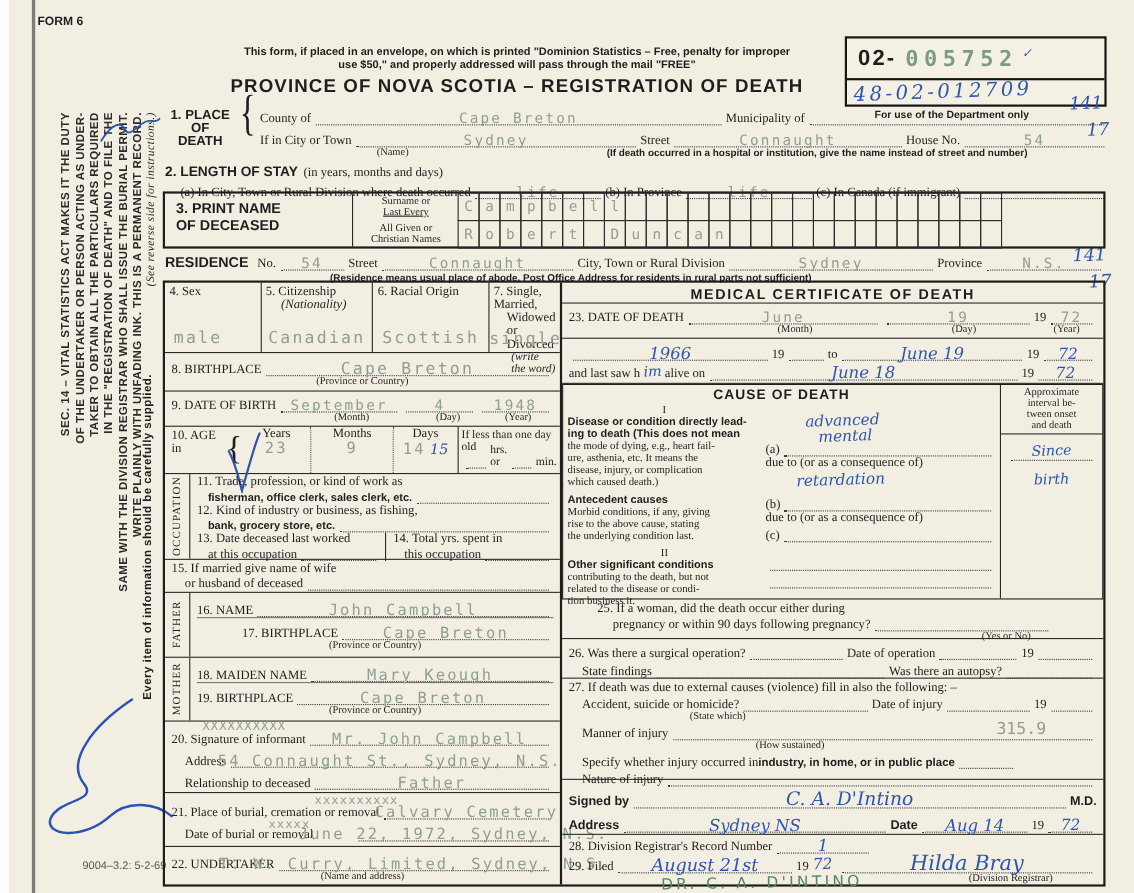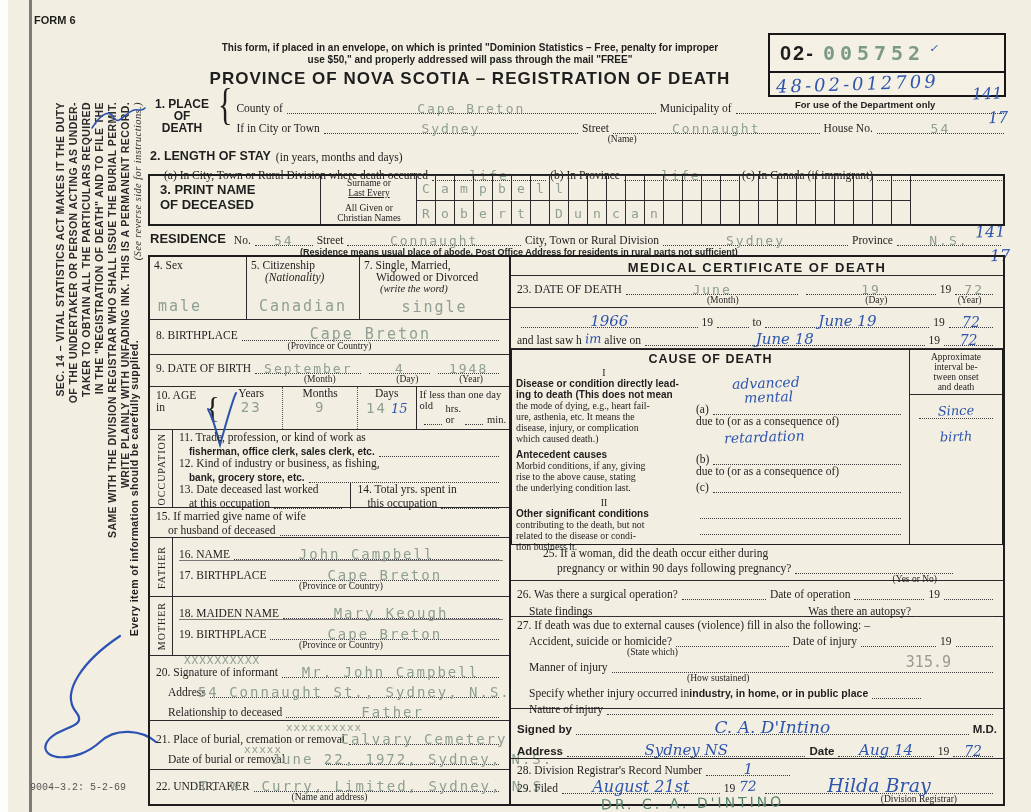--- a/index.html
+++ b/index.html
@@ -87,21 +87,21 @@
   </div>
   <div class="abs vert sans b" style="left:128px;top:340px;font-size:10.5px;letter-spacing:.4px;">Every item of information should be carefully supplied.</div>
 
   <svg class="abs" style="left:88px;top:102px;" width="60" height="34">
     <path d="M4,26 C14,10 22,8 26,16 C30,24 38,10 46,8 C50,7 54,10 57,6" stroke="#2e55ae" stroke-width="1.6" fill="none" stroke-linecap="round"></path>
   </svg>
 
   <svg class="abs" style="left:24px;top:630px;" width="140" height="140">
     <path d="M96,6 C60,30 36,62 52,82 C66,99 30,96 22,114 C16,130 52,134 76,112 C92,97 118,100 132,112" stroke="#2b52b4" stroke-width="2.2" fill="none" stroke-linecap="round"></path>
   </svg>
-  <div class="abs" style="left:30px;top:782px;font-family:Liberation Mono, monospace;font-size:10px;color:#555;">9004–3.2: 5-2-69</div>
+  <div class="abs" style="left:30px;top:782px;font-family:Liberation Sans, sans-serif;font-size:10px;color:#555;padding-left:45px;">9004–3.2: 5-2-69</div>
 
   <div class="abs" style="left:150px;top:96px;width:858px;">
     <div style="display:flex;">
       <div class="sans b" style="width:64px;font-size:12px;line-height:12px;text-align:center;padding-top:2px;">
         <span>1.</span> <span>PLACE</span>
         <div>OF</div>
         <div>DEATH</div>
       </div>
       <div class="brace" style="margin:0 4px;transform:scaleY(1.5);">{</div>
       <div style="flex:1;">
@@ -122,20 +122,21 @@
           <span class="dots" style="flex:1.3;">
               <span class="typed">Connaught</span>
             </span>
           <span>House No.</span>
           <span class="dots" style="flex:.8;">
               <span class="typed">54</span>
             </span>
         </div>
         <div style="display:flex;font-size:9.5px;">
           <span class="c" style="flex:1;">(Name)</span>
+          <span class="note-b c" style="flex:2.2;">(If death occurred in a hospital or institution, give the name instead of street and number)</span>
         </div>
       </div>
     </div>
   </div>
 
   <div class="abs" style="left:150px;top:149px;width:858px;">
     <div class="fr">
       <span class="sans b" style="font-size:12.5px;">2. LENGTH OF STAY</span>
       <span class="lbl" style="margin-left:5px;">(in years, months and days)</span>
     </div>
@@ -257,20 +258,24 @@
       <div class="row" style="height:64px;display:flex;padding:0;">
         <div style="width:88px;border-right:1px solid #2a2a2a;position:relative;padding:2px 4px;">
           <div class="lbl">4. Sex</div>
           <div class="typed" style="position:absolute;bottom:4px;left:8px;font-size:15px;">male</div>
         </div>
         <div style="width:104px;border-right:1px solid #2a2a2a;position:relative;padding:2px 4px;">
           <div class="lbl">5. Citizenship</div>
           <div class="lbl i" style="padding-left:14px;">(Nationality)</div>
           <div class="typed c" style="position:absolute;bottom:4px;left:0;right:0;font-size:15px;">Canadian</div>
         </div>
+        <div style="width:108px;border-right:1px solid #2a2a2a;position:relative;padding:2px 4px;">
+          <div class="lbl">6. Racial Origin</div>
+          <div class="typed c" style="position:absolute;bottom:4px;left:0;right:0;font-size:15px;">Scottish</div>
+        </div>
         <div style="flex:1;position:relative;padding:2px 4px;">
           <div class="lbl">7. Single, Married,</div>
           <div class="lbl" style="padding-left:12px;">Widowed or Divorced</div>
           <div class="lbl i" style="padding-left:16px;font-size:10.5px;">(write the word)</div>
           <div class="typed c" style="position:absolute;bottom:3px;left:0;right:0;font-size:15px;">single</div>
         </div>
       </div>
 
       <div class="row" style="height:36px;">
         <div class="fr lbl" style="height:19px;">
@@ -381,21 +386,21 @@
         <div class="vcell">
             <span class="vert">FATHER</span>
           </div>
         <div style="flex:1;padding:2px 6px;">
           <div class="fr lbl" style="height:20px;border-bottom:1px solid #777;">
             <span>16. NAME</span>
             <span class="dots">
                 <span class="typed" style="font-size:14px;">John Campbell</span>
               </span>
           </div>
-          <div class="fr lbl" style="height:20px;">
+          <div class="fr lbl" style="height:20px;margin-left:41px;">
             <span>17. BIRTHPLACE</span>
             <span class="dots">
                 <span class="typed" style="font-size:14px;">Cape Breton</span>
               </span>
           </div>
           <div class="c lbl-sm">(Province or Country)</div>
         </div>
       </div>
 
       <div class="row" style="height:60px;display:flex;padding:0;">

